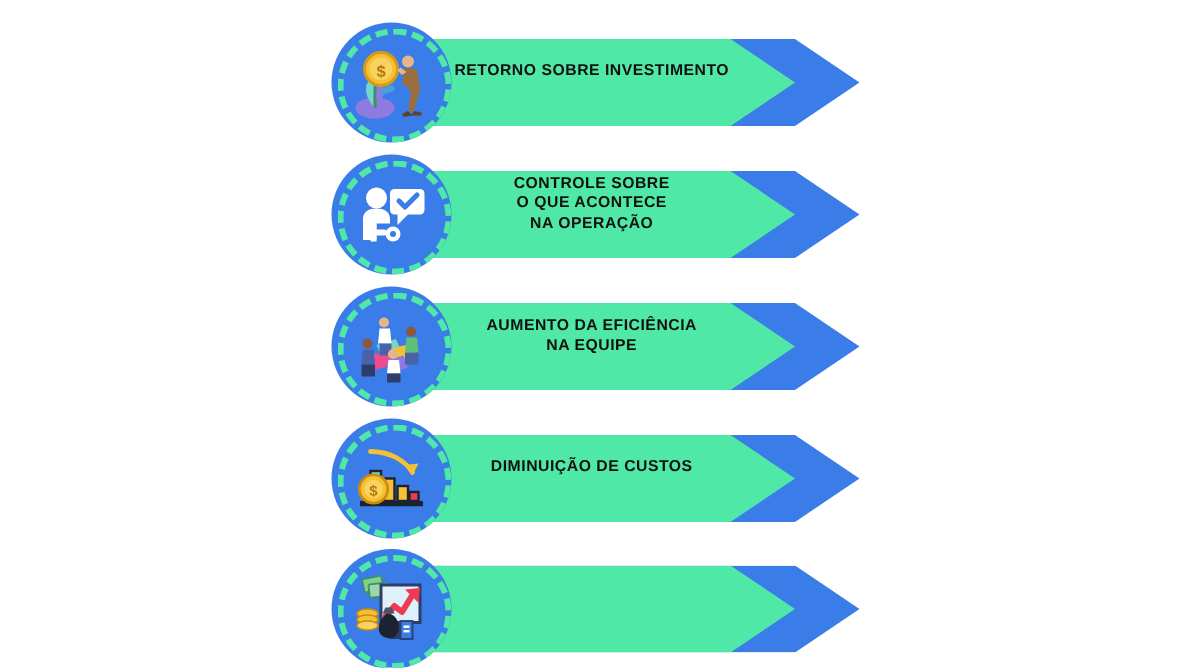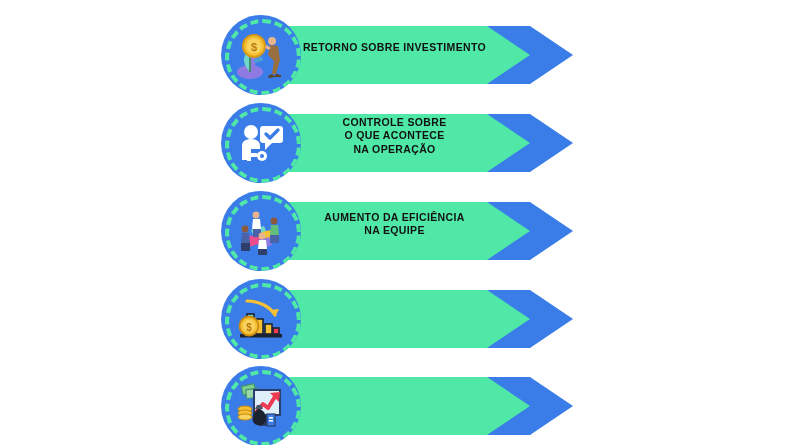--- a/index.html
+++ b/index.html
@@ -200,20 +200,21 @@
           <path d="M24 45 L33 45 L33 51 L24 51 Z" fill="#2e3d6a"></path>
         </svg>
       </div>
     </div>
   </div>
 
   <div class="row" style="top:279px">
     <div class="bands">
       <div class="band-blue"></div>
       <div class="band-green"></div>
+      <div class="band-label">DIMINUIÇÃO DE CUSTOS</div>
     </div>
     <div class="badge">
       <div class="badge-ring"></div>
       <div class="badge-art">
         <svg viewBox="0 0 54 54">
           <rect x="6" y="42" width="42" height="3.5" fill="#1b2330"></rect>
           <rect x="13" y="22" width="7" height="20" fill="#6fd8c8" stroke="#1b2330" stroke-width="1.6"></rect>
           <rect x="22" y="27" width="7" height="15" fill="#f5c033" stroke="#1b2330" stroke-width="1.6"></rect>
           <rect x="31" y="32" width="7" height="10" fill="#f5c033" stroke="#1b2330" stroke-width="1.6"></rect>
           <rect x="39" y="36" width="6" height="6" fill="#ef3b52" stroke="#1b2330" stroke-width="1.6"></rect>

